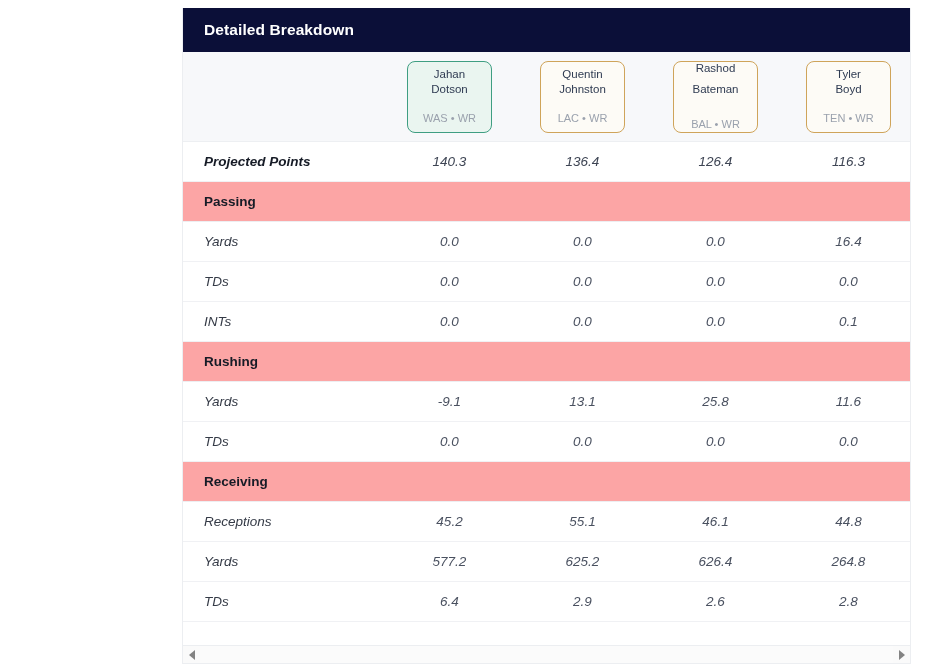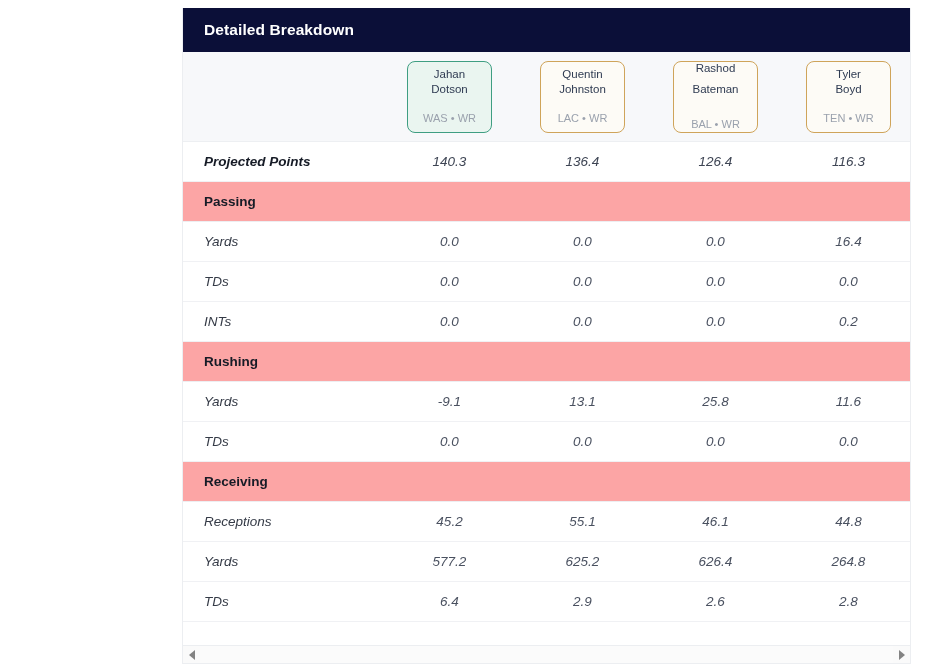--- a/index.html
+++ b/index.html
@@ -284,21 +284,21 @@
               <td class="value-cell">0.0</td>
               <td class="value-cell">0.0</td>
               <td class="value-cell">0.0</td>
               <td class="value-cell">0.0</td>
             </tr>
             <tr class="data-row">
               <td class="label-cell">INTs</td>
               <td class="value-cell">0.0</td>
               <td class="value-cell">0.0</td>
               <td class="value-cell">0.0</td>
-              <td class="value-cell">0.2</td>
+              <td class="value-cell">0.1</td>
             </tr>
             <tr class="section-row">
               <td class="label-cell">Rushing</td>
               <td></td>
               <td></td>
               <td></td>
               <td></td>
             </tr>
             <tr class="data-row">
               <td class="label-cell">Yards</td>

